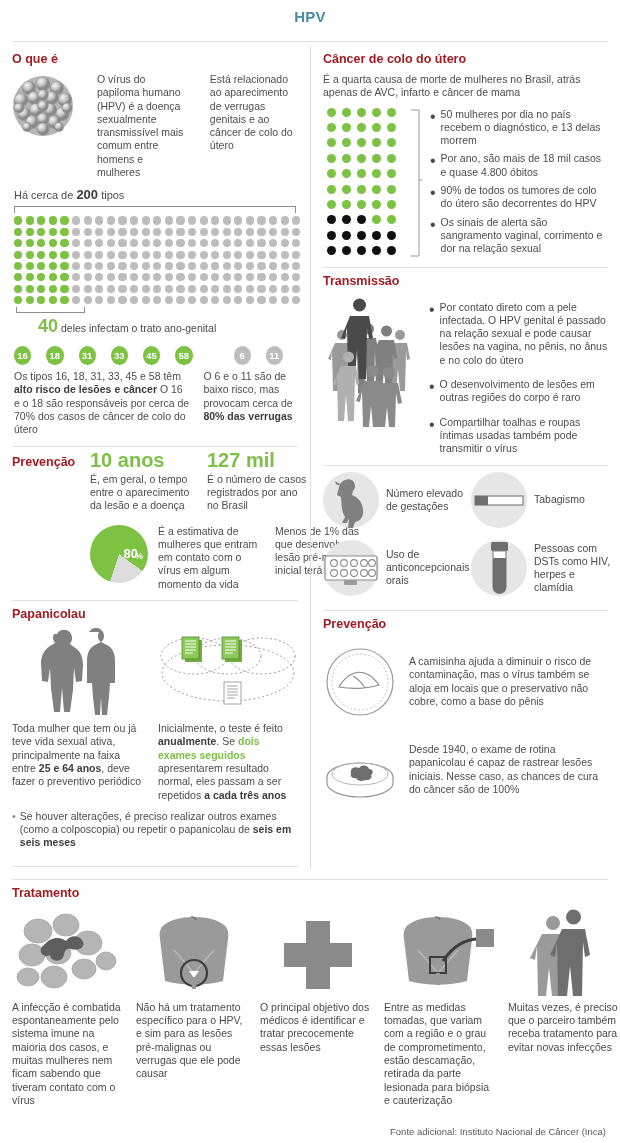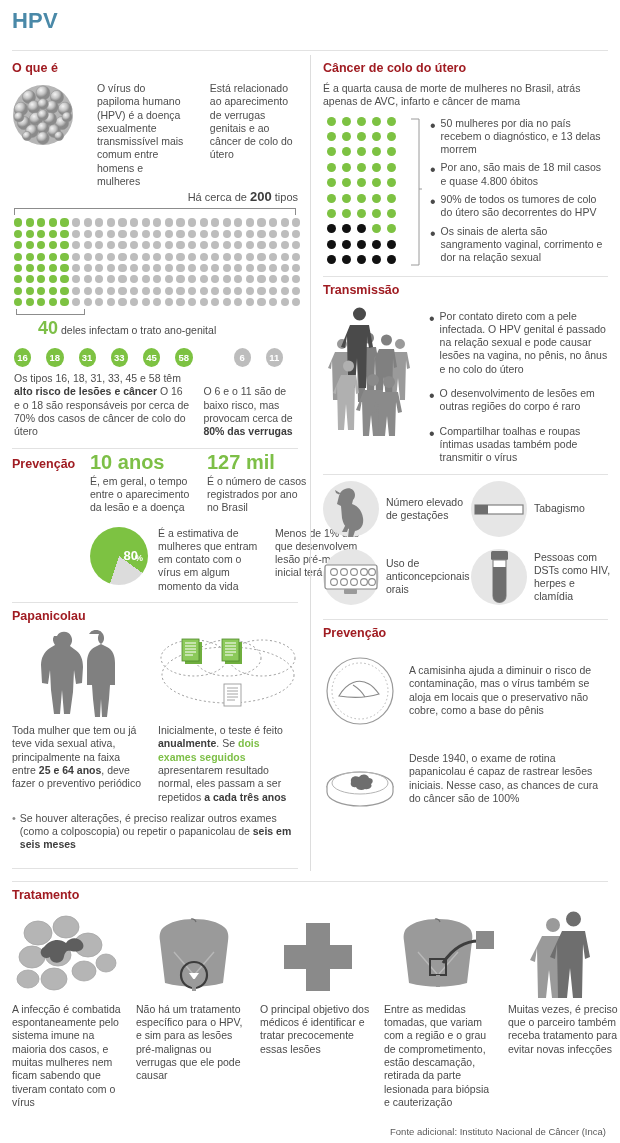--- a/index.html
+++ b/index.html
@@ -11,21 +11,21 @@
     position: relative;
     overflow: hidden;
   }
   .page { width: 620px; height: 1143px; position: relative; }
 
   
   .hdr {
     padding: 8px 12px 10px 12px;
   }
   .hdr h1 {
-    font-size: 22px; font-weight: bold; color: #4a89a8; letter-spacing: .2px;
+    font-size: 15px; font-weight: bold; color: #4a89a8; letter-spacing: .2px; text-align: center;
   }
 
   
   .cols { display: flex; width: 620px; }
   .colL { width: 310px; padding: 0 12px 0 12px; }
   .colR { width: 310px; padding: 0 12px 0 12px; border-left: 1px solid #dddddd; }
 
   .sec-title {
     color: #a01c22; font-weight: bold; font-size: 12.5px;
     margin: 6px 0 7px 0;
@@ -37,21 +37,21 @@
   b, strong { font-weight: bold; color: #3d3d3d; }
   .grn { color: #7dbf47; font-weight: bold; }
 
   
   .oque-row { display: flex; gap: 23px; align-items: flex-start; }
   .virus { width: 62px; height: 62px; flex: 0 0 62px; position: relative; margin-top: 2px; }
   .oque-t1 { width: 112px; }
   .oque-t2 { width: 110px; }
 
   
-  .tipos-lbl { font-size: 11px; margin: 1px 0 4px 2px; color:#4d4d4d;text-align:right; }
+  .tipos-lbl { font-size: 11px; margin: 8px 0 4px 2px; color:#4d4d4d; }
   .tipos-lbl b { font-size: 13px; }
   .bracket-top {
     height: 7px; border: 1px solid #8c8c8c; border-bottom: none; margin: 0 2px 3px 2px;
   }
   .grid200 { display: grid; grid-template-columns: repeat(25, 11.6px); row-gap: 3.2px; margin-left: 2px;}
   .d200 { width: 8.2px; height: 8.2px; border-radius: 50%; background: #bdbdbd; }
   .d200.on { background: #7dc242; }
   .bracket-bot {
     width: 69px; height: 6px; border: 1px solid #8c8c8c; border-top: none;
     margin: 3px 0 3px 4px;
@@ -62,21 +62,21 @@
   
   .badges { display: flex; align-items: flex-start; margin: 9px 0 5px 2px; }
   .bdg {
     width: 19px; height: 19px; border-radius: 50%; background: #7dc242;
     color: #ffffff; font-size: 9.5px; font-weight: bold;
     display: flex; align-items: center; justify-content: center;
     margin-right: 15px;
   }
   .bdg.gray { background: #bdbdbd; }
   .bdg.gap { margin-left: 26px; }
-  .risk-row { display: flex; gap: 14px; margin-left: 2px; align-items: flex-end; }
+  .risk-row { display: flex; gap: 14px; margin-left: 2px; }
   .risk-a { width: 178px; }
   .risk-b { width: 96px; }
 
   
   .inc-wrap { display: flex; gap: 10px; }
   .inc-lbl { width: 68px; flex: 0 0 68px; }
   .inc-cols { display: flex; gap: 14px; }
   .inc-c { width: 103px; }
   .big { font-size: 20px; font-weight: bold; color: #7dbf47; line-height: 22px; margin-bottom: 2px;}
   .pie-row { display: flex; gap: 10px; margin-top: 12px; align-items: flex-start; }

